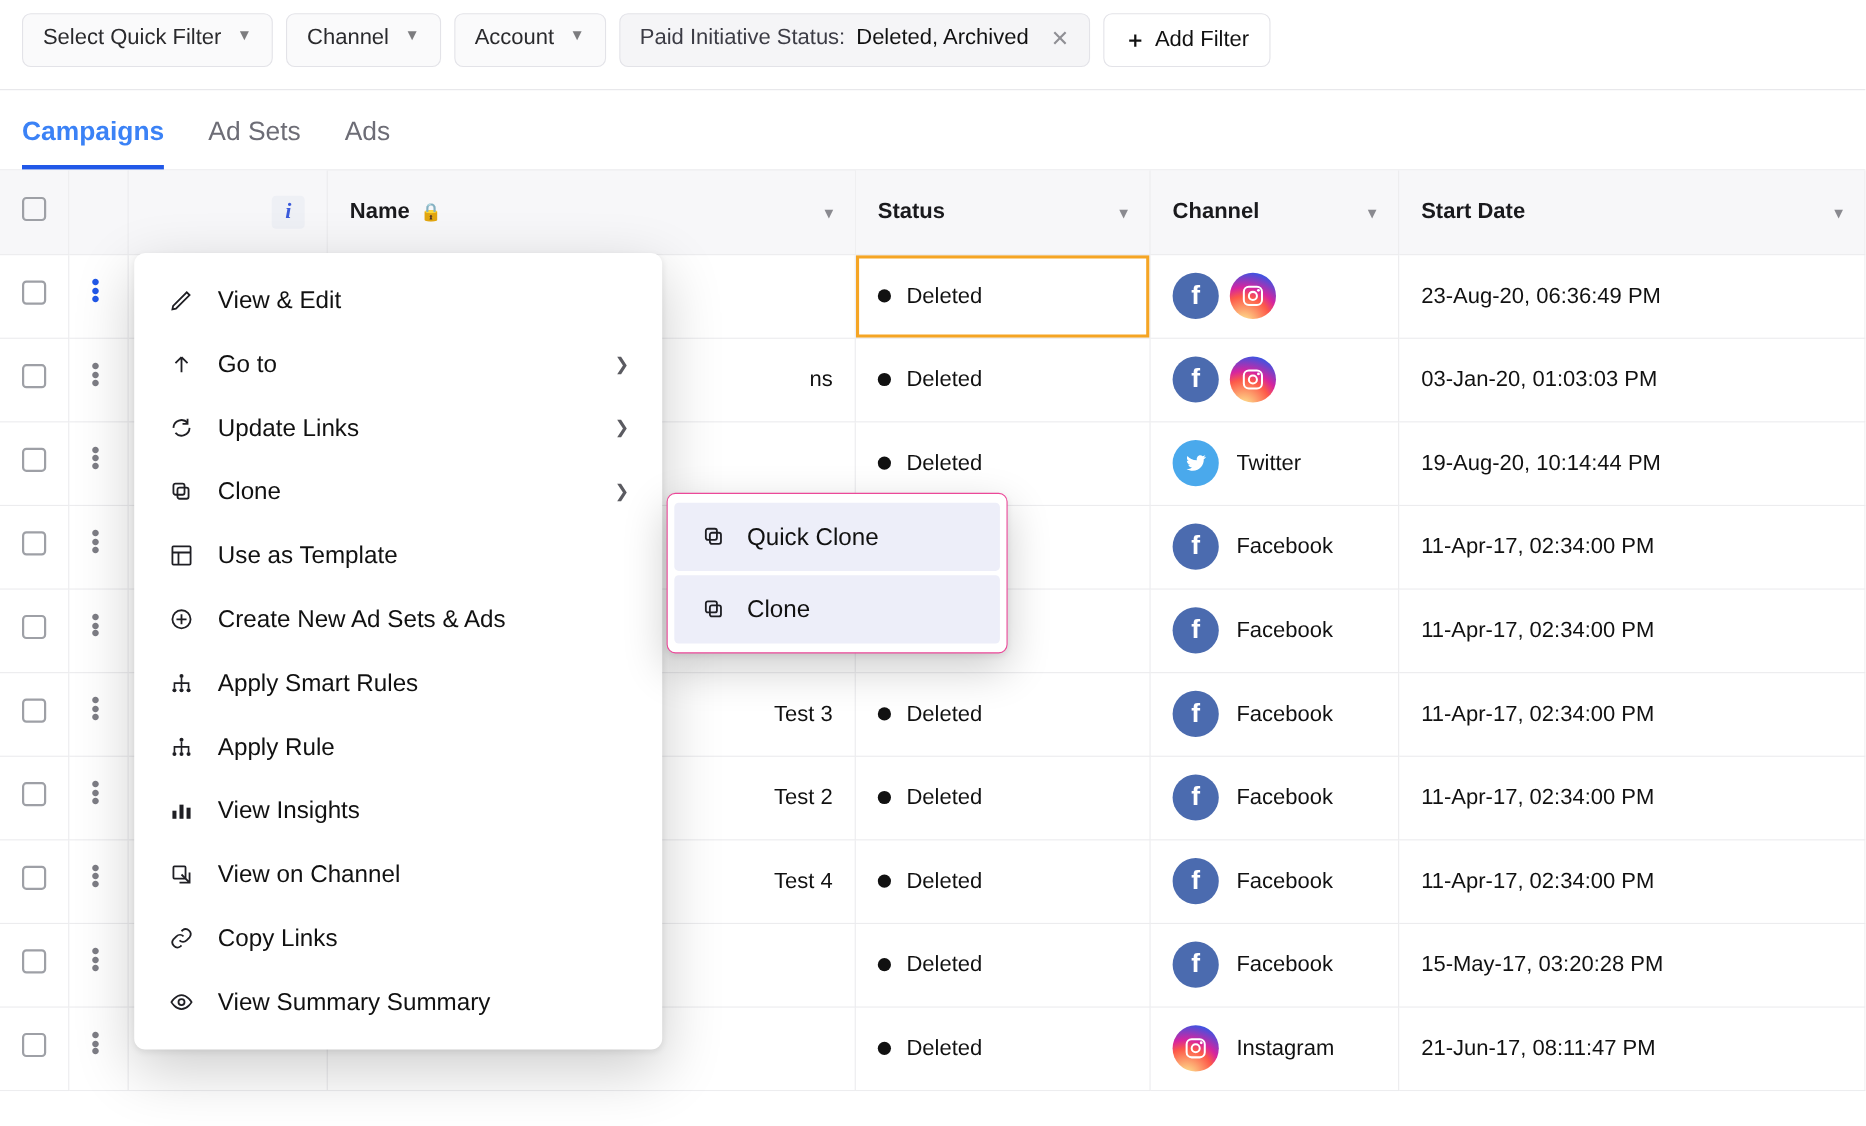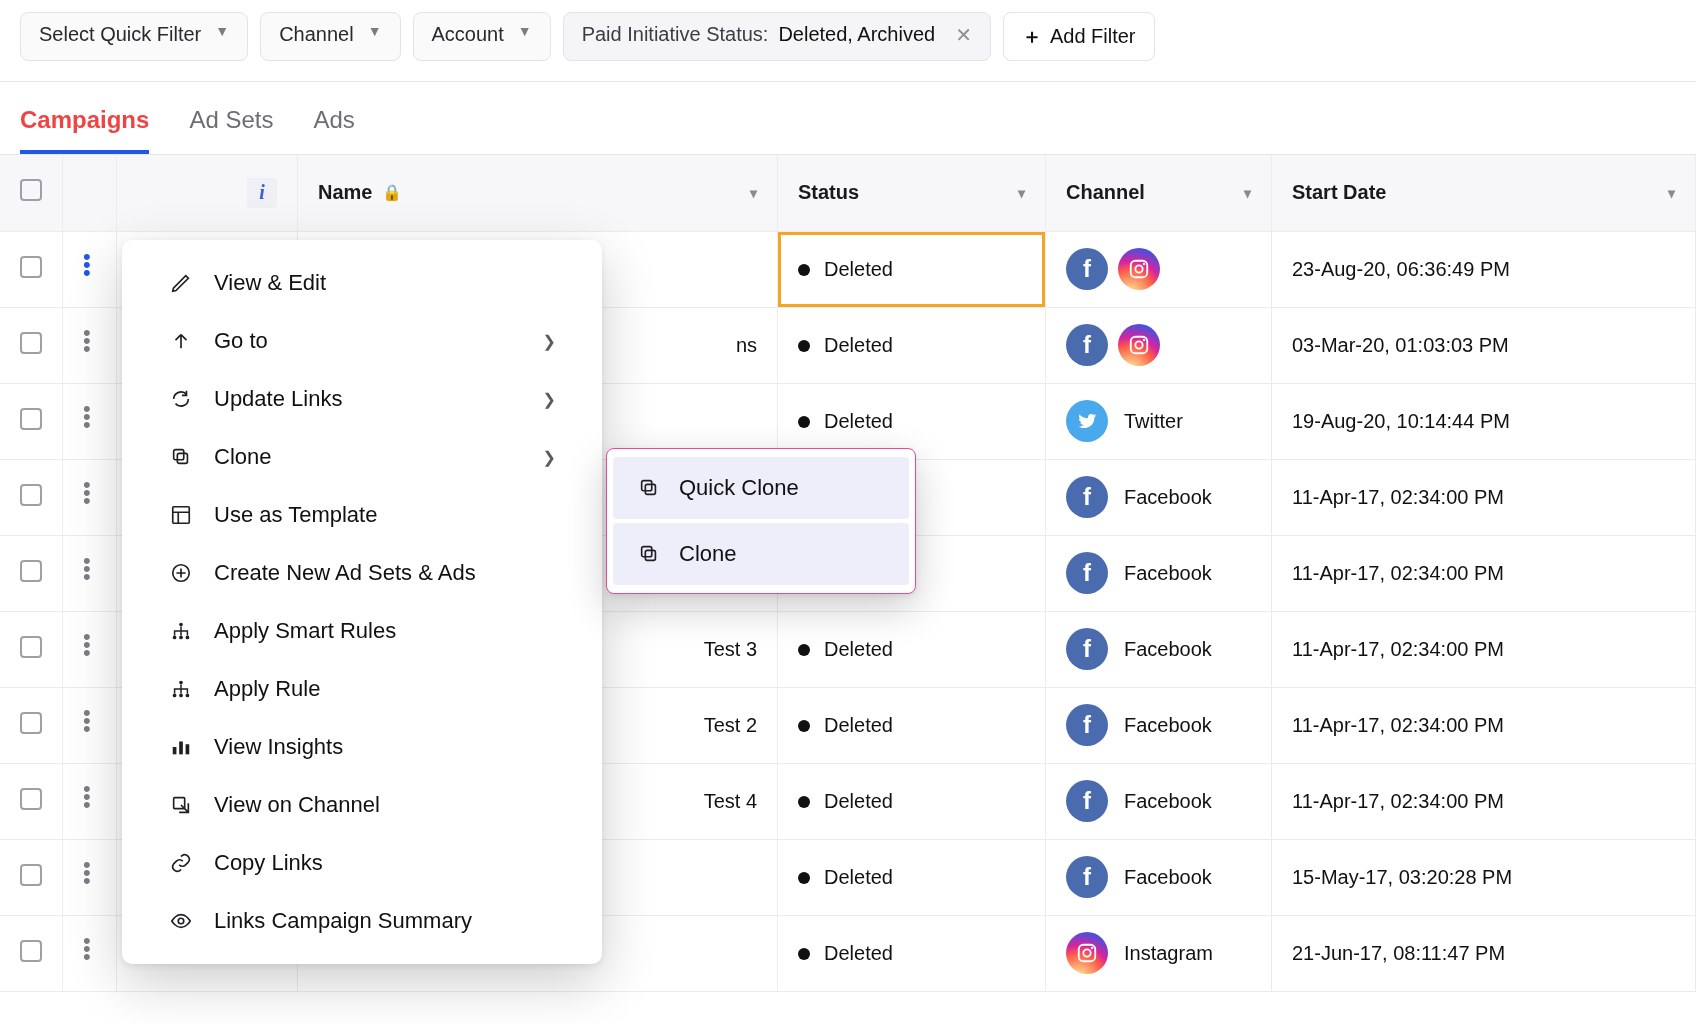--- a/index.html
+++ b/index.html
@@ -37,21 +37,21 @@
   .add-filter .plus { font-weight: 600; }
 
   
   .tabs {
     display: flex; gap: 40px; padding: 12px 20px 0; border-bottom: 1px solid #e6e6e9;
   }
   .tab {
     padding: 12px 0 16px; font-size: 24px; color: #6d6d76; cursor:pointer;
     border-bottom: 4px solid transparent; font-weight: 500;
   }
-  .tab.active { color: #ef4444; border-bottom-color: #2158e8; font-weight: 600;}
+  .tab.active { color: #3b82f6; border-bottom-color: #2158e8; font-weight: 600;}
 
   
   .table { width: 100%; border-collapse: collapse; }
   .table th, .table td {
     border-bottom: 1px solid #ececee;
     border-right: 1px solid #ececee;
     text-align: left;
     vertical-align: middle;
     height: 76px;
   }
@@ -99,27 +99,27 @@
     color:#fff; font-weight:700; font-family: Arial, sans-serif; font-size:24px;
   }
   .fb { background:#4b6baf; }
   .tw { background:#4aa9ec; }
   .ig { background: radial-gradient(circle at 30% 110%, #fdf497 0%, #fd5949 45%, #d6249f 60%, #285AEB 90%); }
   .ig svg, .tw svg { width:22px; height:22px; fill:#fff;}
 
   
   .ctx {
     position: absolute;
-    top: 240px;
+    top: 230px;
     left: 122px;
     width: 480px;
     background: #fff;
     border-radius: 10px;
     box-shadow: 0 18px 55px rgba(0,0,0,.20), 0 2px 6px rgba(0,0,0,.08);
-    padding: 14px 16px;
+    padding: 14px 0;
     z-index: 50;
   }
   .ctx-item {
     display:flex; align-items:center; gap:20px;
     padding: 16px 30px;
     font-size: 22px;
     cursor:pointer;
     position: relative;
   }
   .ctx-item .mi { width:26px; display:inline-flex; justify-content:center; color:#1f1f24;}
@@ -249,21 +249,21 @@
             <span class="ico fb">f</span>
             <span class="ico ig">
               <svg viewBox="0 0 24 24">
                 <rect x="3" y="3" width="18" height="18" rx="5" fill="none" stroke="#fff" stroke-width="2"></rect>
                 <circle cx="12" cy="12" r="4" fill="none" stroke="#fff" stroke-width="2"></circle>
                 <circle cx="17.5" cy="6.5" r="1.4" fill="#fff"></circle>
               </svg>
             </span>
           </span>
         </td>
-        <td class="col-date">03-Mar-20, 01:03:03 PM</td>
+        <td class="col-date">03-Jan-20, 01:03:03 PM</td>
       </tr>
       <tr>
         <td class="col-check"><span class="chk"></span></td>
         <td class="col-actions"><span class="kebab">•<br>•<br>•</span></td>
         <td class="col-info"></td>
         <td class="col-name" style="text-align:right;"></td>
         <td class="col-status "><span class="dot"></span>Deleted</td>
         <td class="col-channel">
           <span class="ch-icons">
             <span class="ico tw">
@@ -489,21 +489,21 @@
       </span>
     <span>Copy Links</span>
   </div>
   <div class="ctx-item">
     <span class="mi">
         <svg class="mi-svg" viewBox="0 0 24 24">
           <path d="M2 12s4-7 10-7 10 7 10 7-4 7-10 7S2 12 2 12z"></path>
           <circle cx="12" cy="12" r="3"></circle>
         </svg>
       </span>
-    <span>Links Campaign Summary</span>
+    <span>View Summary Summary</span>
   </div>
 </div>
 
 <div class="sub">
   <div class="sub-item">
     <span class="mi">
         <svg class="mi-svg" viewBox="0 0 24 24">
           <rect x="8" y="8" width="11" height="11" rx="2"></rect>
           <rect x="4" y="4" width="11" height="11" rx="2"></rect>
         </svg>

